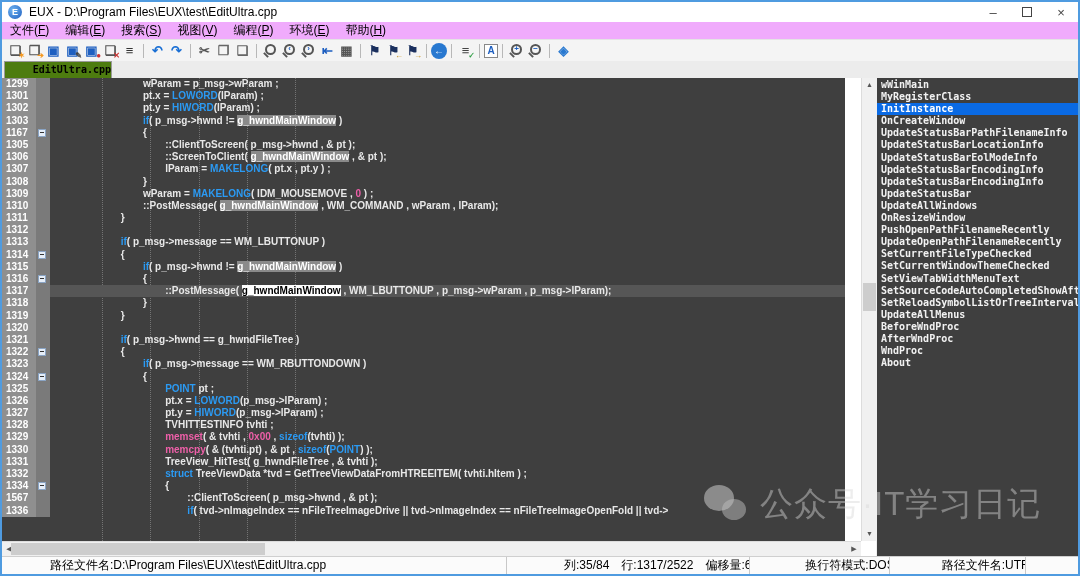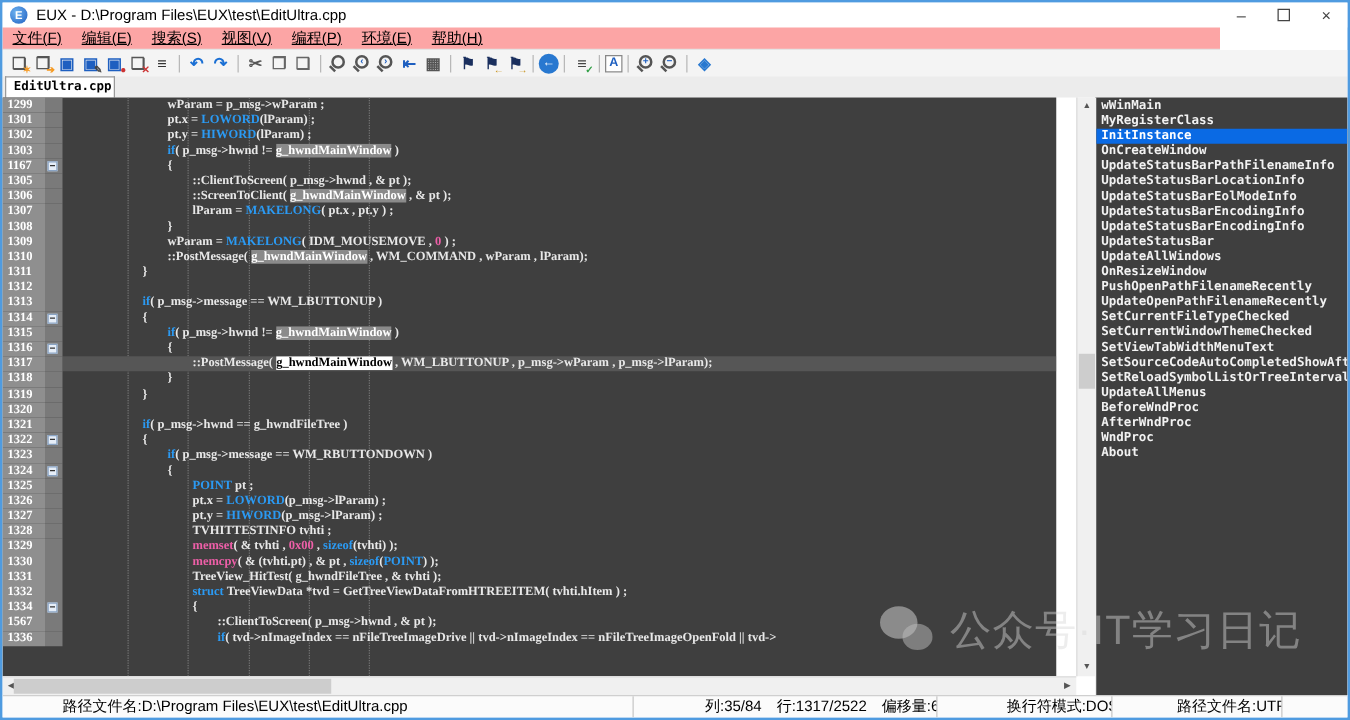--- a/index.html
+++ b/index.html
@@ -9,52 +9,52 @@
   
   .titlebar{position:absolute;left:0;top:0;width:1076px;height:20px;background:#fff;
     display:flex;align-items:center;font-size:12px;color:#000;}
   .appicon{width:14px;height:14px;margin:0 7px 0 6px;border-radius:50%;
     background:radial-gradient(circle at 35% 35%,#6db2f0,#1f5fc0);color:#fff;
     font-size:9px;font-weight:bold;text-align:center;line-height:14px;}
   .title-text{flex:1;white-space:nowrap;overflow:hidden;}
   .winbtn{width:34px;height:20px;display:flex;align-items:center;justify-content:center;color:#444;font-size:13px;}
   .winbtn .sq{width:8px;height:8px;border:1px solid #444;display:block;}
   
-  .menubar{position:absolute;left:0;top:20px;width:974px;height:18px;background:#fca5a5;
-    display:flex;align-items:center;font-size:12px;color:#000;border-bottom:1px solid #e4e4e4;box-sizing:border-box;text-decoration:underline;}
+  .menubar{position:absolute;left:0;top:20px;width:1076px;height:18px;background:#f0abfc;
+    display:flex;align-items:center;font-size:12px;color:#000;border-bottom:1px solid #e4e4e4;box-sizing:border-box;}
   .menu-item{padding:0 8px;white-space:nowrap;}
   .menu-item u{text-underline-offset:1px;}
   
   .toolbar{position:absolute;left:0;top:38px;width:1076px;height:21px;background:#f4f4f4;
     display:flex;align-items:center;padding-left:4px;box-sizing:border-box;}
   .tbsep{width:1px;height:14px;background:#b8b8b8;margin:0 4px;flex:none;}
   .tbi{position:relative;width:19px;height:17px;flex:none;display:inline-block;text-align:center;}
   .tbi .base{position:absolute;left:0;top:0;width:100%;font-size:13px;line-height:17px;font-weight:bold;}
   .tbi .ov{position:absolute;right:0;bottom:-1px;font-size:8px;line-height:8px;font-weight:bold;}
   .tbi.mag::before{content:"";position:absolute;left:4px;top:2px;width:7px;height:7px;border:2px solid #555;border-radius:50%;}
   .tbi.mag::after{content:"";position:absolute;left:2px;top:12px;width:6px;height:2px;background:#555;transform:rotate(45deg);}
   .tbi.mag .magsign{position:absolute;left:5px;top:2px;width:9px;font-size:8px;font-weight:bold;color:#1e5fc0;line-height:9px;}
   .tbi.circ{width:16px;height:16px;margin-top:1px;border-radius:50%;background:#2878d0;color:#fff;
     font-size:10px;font-weight:bold;line-height:15px;}
   .tbi.boxA{width:14px;height:14px;margin-top:1px;background:#fff;border:1px solid #888;box-sizing:border-box;
     color:#1e5fc0;font-size:10px;font-weight:bold;line-height:12px;}
   
   .tabbar{position:absolute;left:0;top:59px;width:1076px;height:17px;background:#ececec;}
-  .tab{position:absolute;left:2px;top:0;width:88px;height:17px;background:#ffffff;
+  .tab{position:absolute;left:2px;top:0;width:108px;height:17px;background:#4d7c0f;
     border:1px solid #9a9a9a;border-bottom:none;box-sizing:border-box;
     font-family:"DejaVu Sans Mono",monospace;font-size:10px;font-weight:bold;
-    padding:2px 0 0 6px;color:#000;}
+    padding:2px 0 0 6px;color:#000;text-align:right;}
   
   .main{position:absolute;left:0;top:76px;width:1076px;height:478px;display:flex;}
   .leftcol{width:859px;height:478px;display:flex;flex-direction:column;}
   .editor{position:relative;width:843px;height:463px;background:#3f3f3f;overflow:hidden;}
   .guides{position:absolute;top:0;bottom:0;width:1px;border-left:1px dotted #747474;z-index:1;}
   .codelines{position:relative;z-index:2;}
   .line{display:flex;height:12.19px;line-height:12.19px;
-    font-family:Liberation Serif, serif;font-size:10px;font-weight:bold;}
+    font-family:Liberation Sans, sans-serif;font-size:10px;font-weight:bold;}
   .gut{width:34px;flex:none;background:#8f8f8f;color:#fff;padding-left:4px;box-sizing:border-box;}
   .foldm{width:14px;flex:none;background:#7a7a7a;position:relative;}
   .fb{position:absolute;left:2px;top:2px;width:8px;height:8px;background:#e6eef8;border:1px solid #8aa4c4;box-sizing:border-box;}
   .fb::after{content:"";position:absolute;left:1px;right:1px;top:2px;height:1px;background:#333;}
   .codetext{flex:1;white-space:pre;tab-size:8;padding-left:4px;color:#e8e8e8;overflow:hidden;}
   .line.cur .codetext{background:#565656;}
   .tk-p{color:#e8e8e8;} .tk-k{color:#2b9af3;} .tk-m{color:#ee5fa8;}
   .tk-h{background:#8a8a8a;color:#fff;} .tk-s{background:#fff;color:#000;}
   
   .vscroll{width:16px;height:463px;background:#f0f0f0;border-left:1px solid #dcdcdc;box-sizing:border-box;position:relative;}

